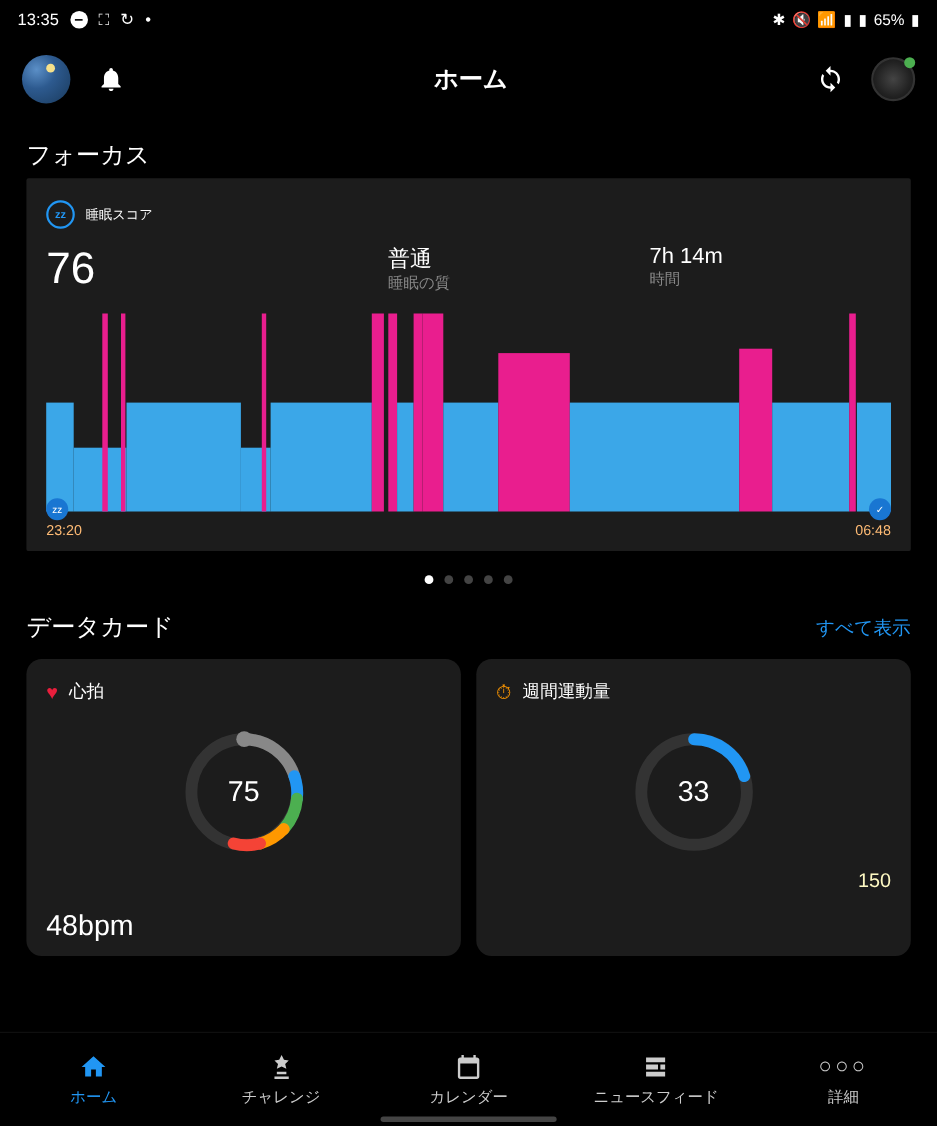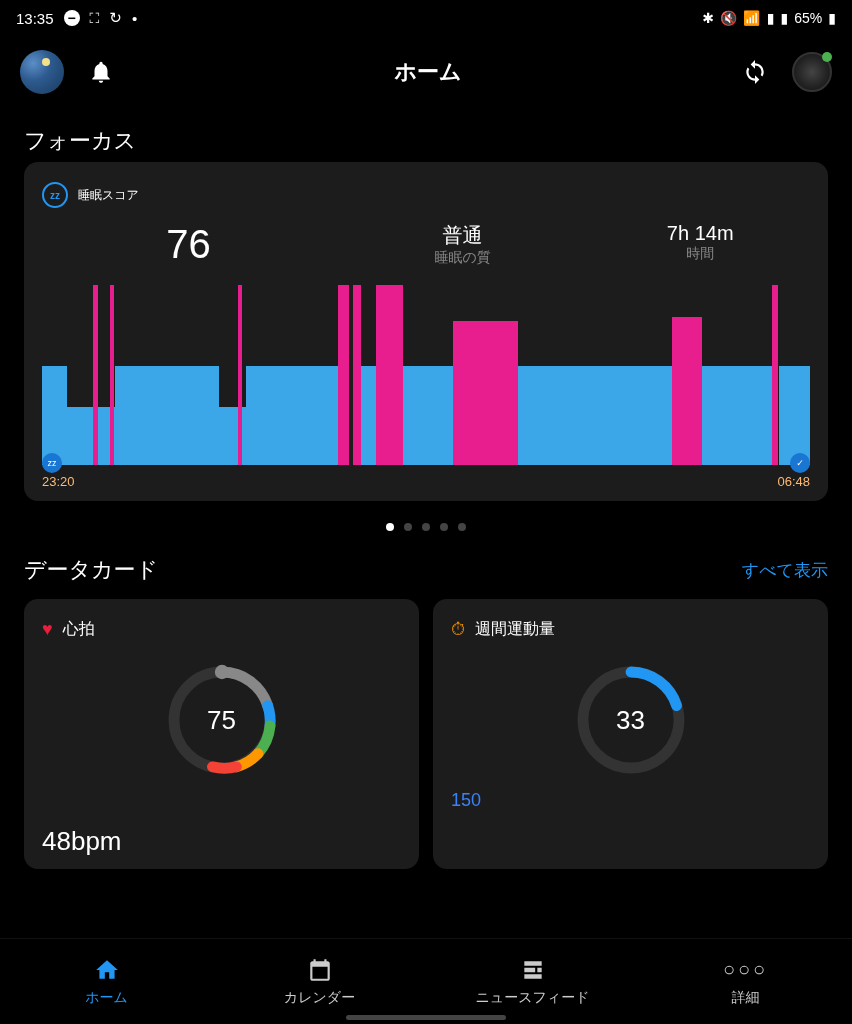--- a/index.html
+++ b/index.html
@@ -38,25 +38,24 @@
     position: relative; overflow: hidden;
   }
   .avatar::after { content:''; position:absolute; top:8px; left:22px; width:8px; height:8px; background:#f5e08a; border-radius:50%;}
   .bell-icon, .sync-icon { width:26px; height:26px; fill:#fff; }
   .watch-icon { width:40px; height:40px; border-radius:50%; background: radial-gradient(circle,#444 0%,#222 60%,#111 100%); position:relative; border:2px solid #333;}
   .watch-icon::after { content:''; position:absolute; top:-2px; right:-2px; width:10px; height:10px; background:#4caf50; border-radius:50%;}
   .page-title { font-size: 22px; font-weight:600; }
   .section-title { font-size: 22px; padding: 18px 24px 6px; font-weight:500;}
   .focus-card {
     background: #1c1c1c;
-    border-radius: 14px;
+    border-radius: 2px;
     margin: 0 24px;
     padding: 20px 0 16px;
     position: relative;
-    text-align: center;
   }
   .focus-hdr { display:flex; align-items:center; gap:10px; padding:0 18px 14px;}
   .sleep-icon { width:26px; height:26px; border-radius:50%; border:2px solid #2196f3; display:flex; align-items:center; justify-content:center; color:#2196f3; font-size:10px; font-weight:bold;}
   .focus-metrics { display:flex; padding:0 18px 18px; gap:0;}
   .metric-score { font-size:40px; font-weight:500; width:40%;}
   .metric-block { width:30%;margin-left:18px;}
   .metric-value { font-size:20px;}
   .metric-label { font-size:14px; color:#888;}
   .sleep-chart { height:200px; position:relative; margin:0 18px;}
   .chart-bars { position:absolute; left:0; right:0; bottom:20px; height:180px; display:flex; align-items:flex-end;}
@@ -74,21 +73,21 @@
   .dot.active { background:#fff;}
   .data-hdr { display:flex; align-items:center; justify-content:space-between; padding:14px 24px 14px;gap:35px;}
   .show-all { color:#2196f3; font-size:17px;}
   .cards-row { display:flex; gap:14px; padding:0 24px;}
   .data-card { flex:1; background:#1c1c1c; border-radius:14px; padding:20px 18px; height:270px; position:relative;}
   .card-hdr { display:flex; align-items:center; gap:10px; font-size:16px;}
   .heart-icon { color:#e91e3c; font-size:18px;}
   .activity-icon { color:#ff9800; font-size:18px;}
   .gauge { width:120px; height:120px; margin:20px auto 10px; position:relative;}
   .gauge-center { position:absolute; top:50%; left:50%; transform:translate(-50%,-50%); font-size:26px; font-weight:500;}
-  .gauge-sub { text-align:left; font-size:18px; color:#3b82f6; margin-top:8px;}
+  .gauge-sub { text-align:right; font-size:18px; color:#fef9c3; margin-top:8px;}
   .hr-value { position:absolute; bottom:12px; left:18px; font-size:26px; font-weight:500;}
   .bottom-nav {
     position:absolute; bottom:0; left:0; right:0; height:86px;
     background:#000; display:flex; border-top:1px solid #111;
   }
   .nav-item { flex:1; display:flex; flex-direction:column; align-items:center; justify-content:center; gap:6px; color:#ccc; font-size:14px;}
   .nav-item.active { color:#2196f3;}
   .nav-icon { width:26px; height:26px; fill:currentColor;}
   .nav-handle { position:absolute; bottom:4px; left:50%; transform:translateX(-50%); width:160px; height:5px; background:#444; border-radius:3px;}
   .card-title-text { font-size:12px;}
@@ -232,20 +231,26 @@
 
 <div class="bottom-nav">
   <div class="nav-item active">
     <svg class="nav-icon" viewBox="0 0 24 24">
         <path d="M10 20v-6h4v6h5v-8h3L12 3 2 12h3v8z"></path>
       </svg>
     <span>ホーム</span>
   </div>
   <div class="nav-item">
     <svg class="nav-icon" viewBox="0 0 24 24">
+        <path d="M12 2l2 4 4 .5-3 3 1 4-4-2-4 2 1-4-3-3 4-.5z M8 16h8v2H8z M6 20h12v2H6z"></path>
+      </svg>
+    <span>チャレンジ</span>
+  </div>
+  <div class="nav-item">
+    <svg class="nav-icon" viewBox="0 0 24 24">
         <path d="M19 4h-1V2h-2v2H8V2H6v2H5c-1.1 0-2 .9-2 2v14c0 1.1.9 2 2 2h14c1.1 0 2-.9 2-2V6c0-1.1-.9-2-2-2zm0 16H5V9h14v11z"></path>
       </svg>
     <span>カレンダー</span>
   </div>
   <div class="nav-item">
     <svg class="nav-icon" viewBox="0 0 24 24">
         <path d="M4 4h16v4H4zM4 10h10v4H4zM4 16h16v4H4zM16 10h4v4h-4z"></path>
       </svg>
     <span>ニュースフィード</span>
   </div>

